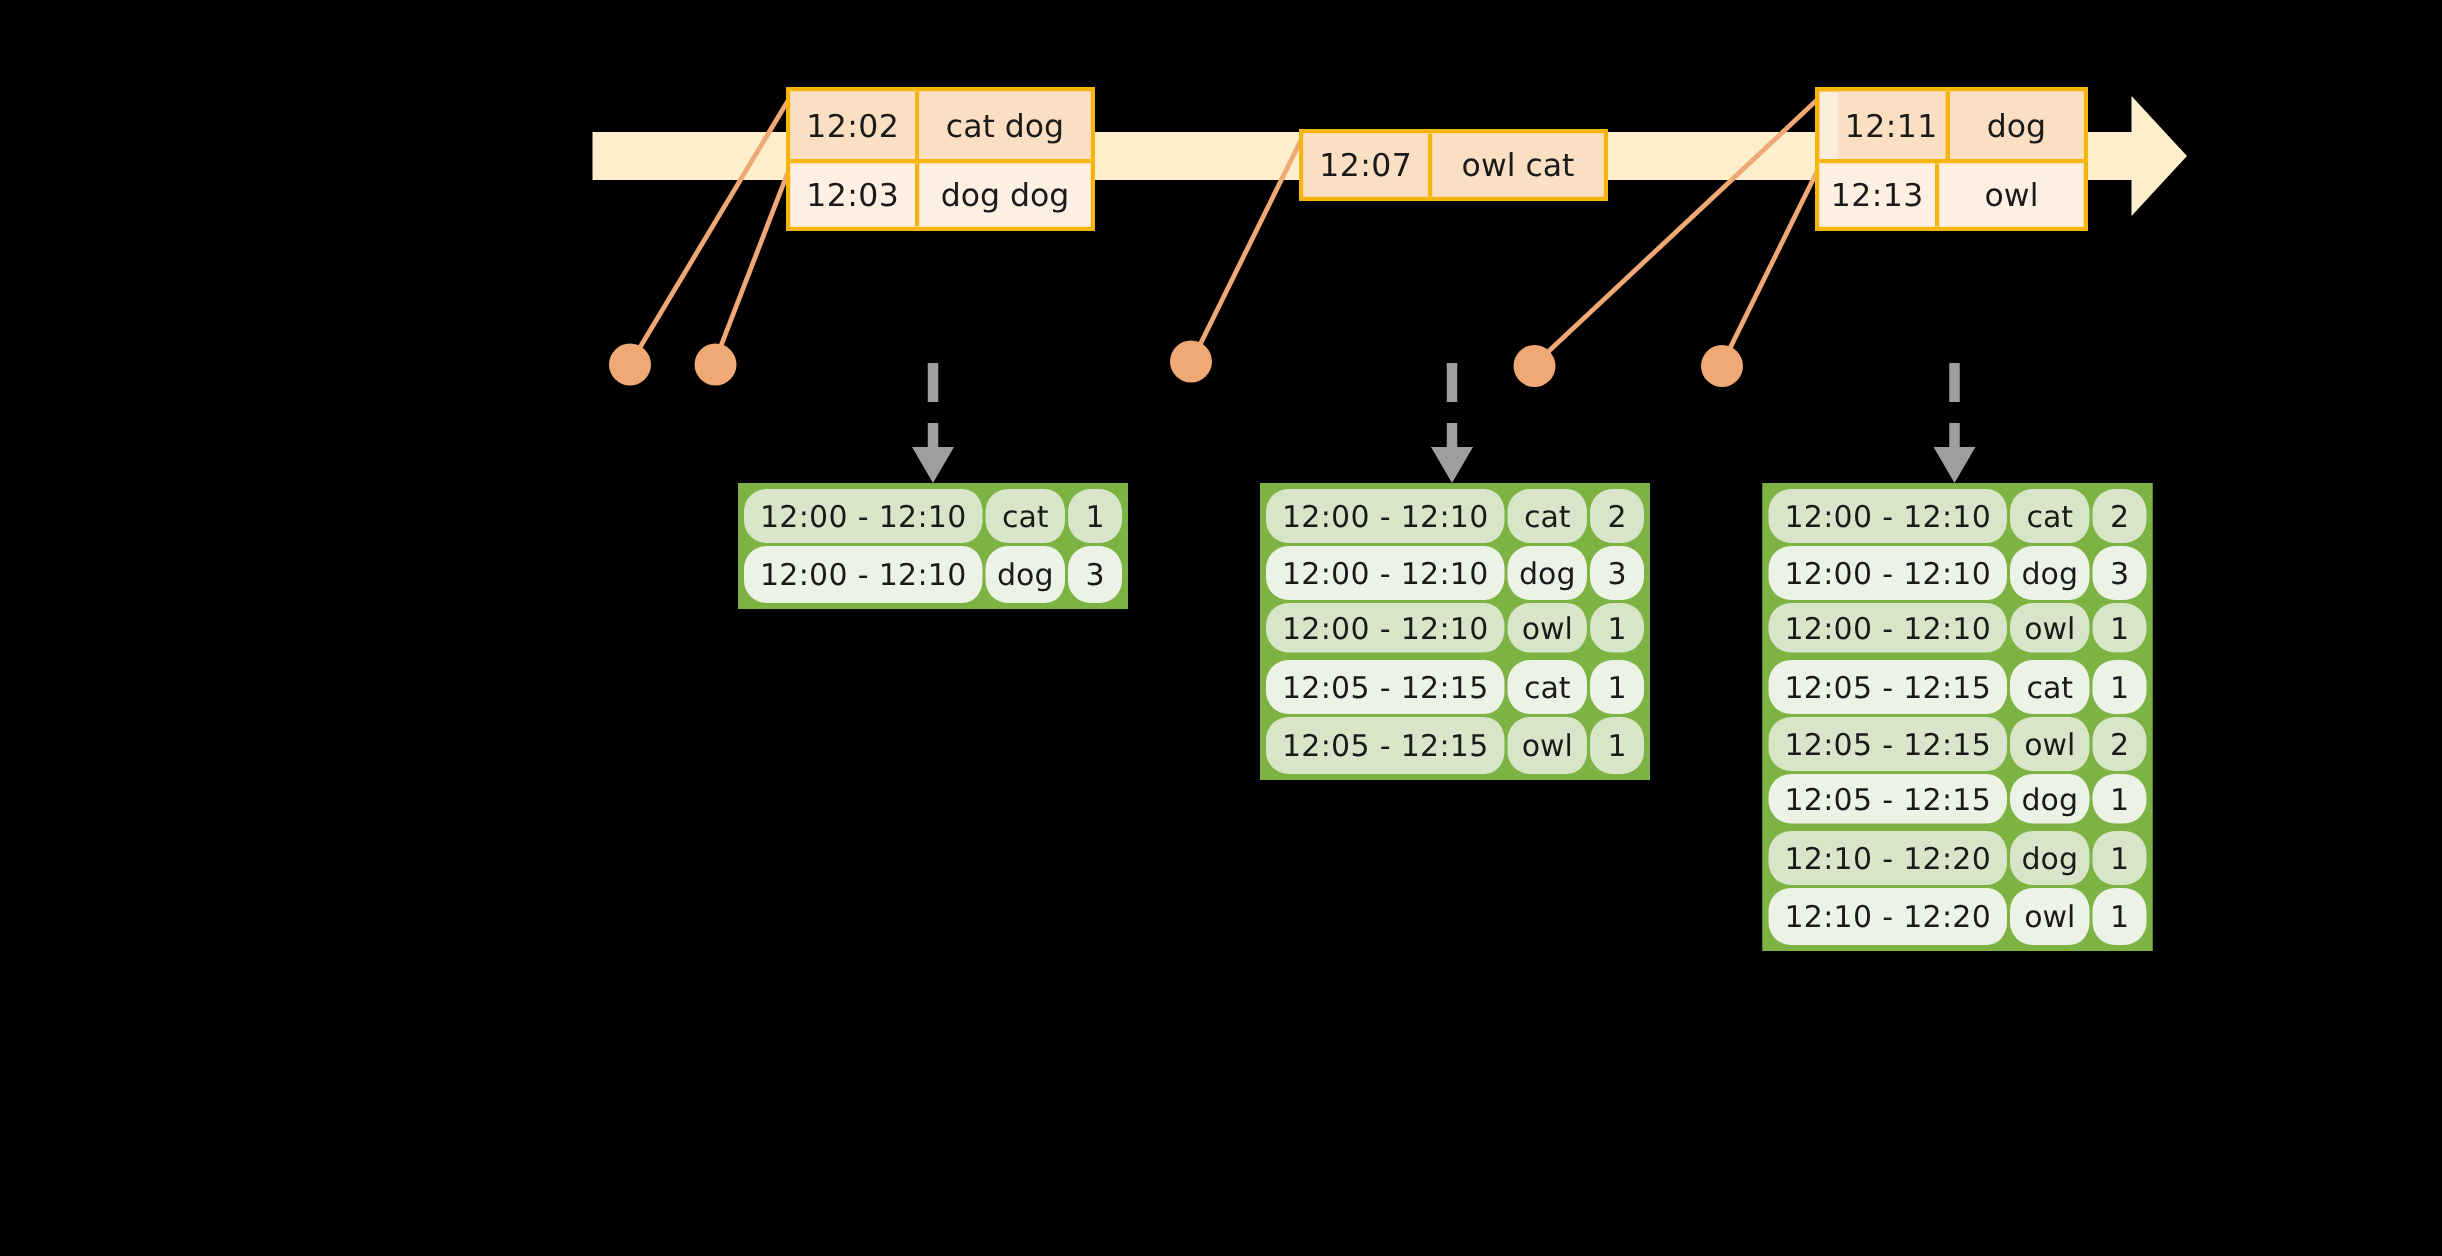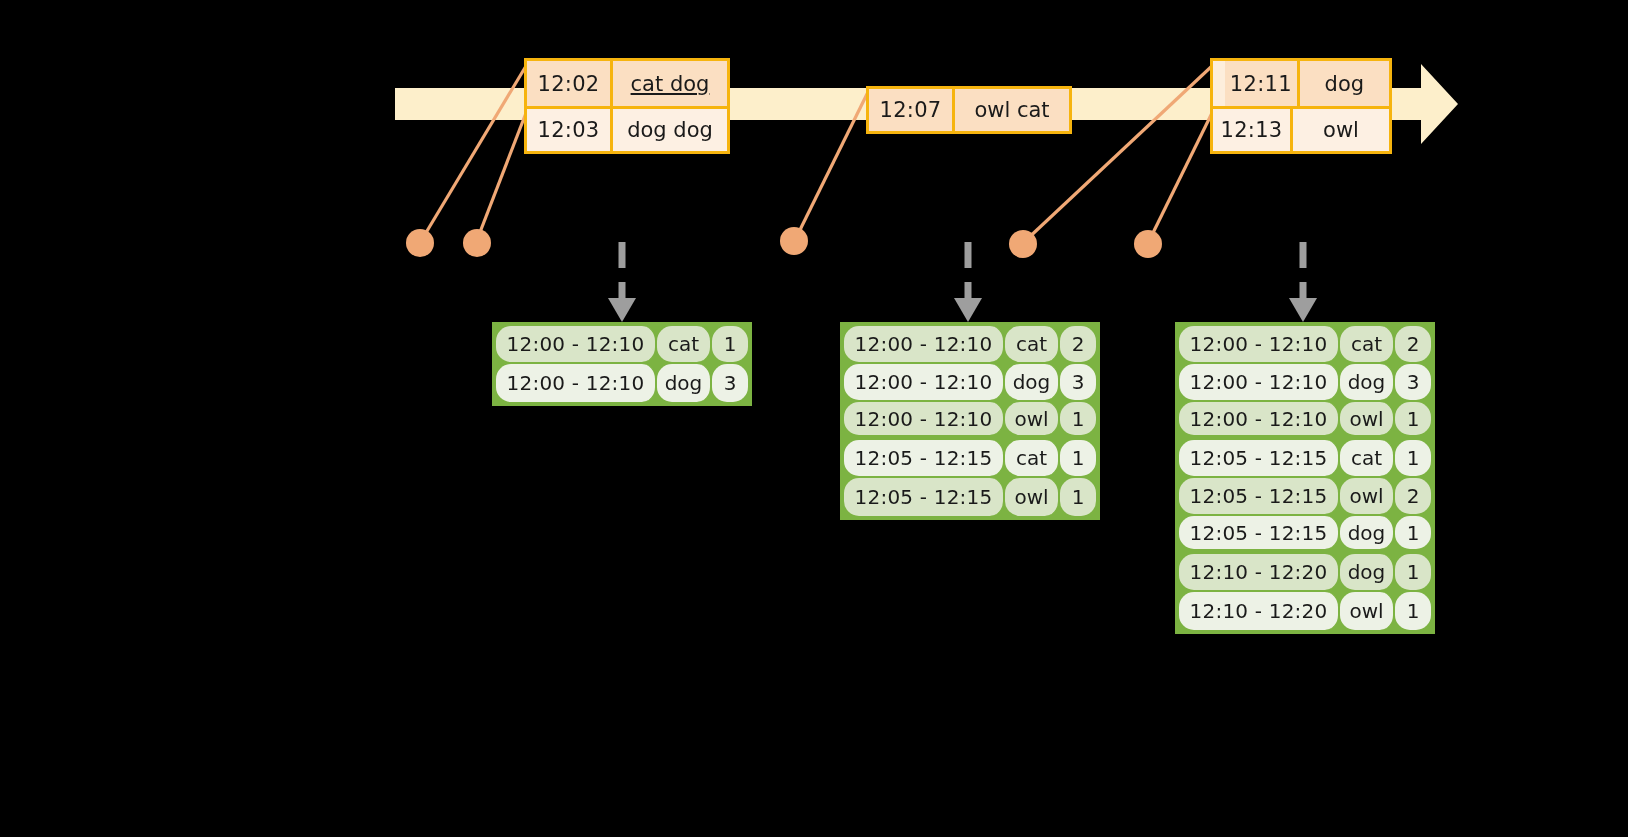--- a/index.html
+++ b/index.html
@@ -128,21 +128,21 @@
       <g>
         <line x1="1303" y1="242" x2="1303" y2="300" stroke="#9E9E9E" stroke-width="7" stroke-dasharray="26,14"></line>
         <polygon points="1289,298 1317,298 1303,322" fill="#9E9E9E"></polygon>
       </g>
     </g>
   </svg>
 
   <div class="event-box" style="left:524px; top:58px; width:206px; height:96px;">
     <div class="event-row shade" style="height:45px;">
       <div class="cell-time" style="width:86px;">12:02</div>
-      <div class="cell-words" style="width:114px;text-decoration:underline;">cat dog</div>
+      <div class="cell-words" style="width:114px;">cat dog</div>
     </div>
     <div class="event-row plain" style="height:45px;">
       <div class="cell-time" style="width:86px;">12:03</div>
       <div class="cell-words" style="width:114px;">dog dog</div>
     </div>
   </div>
 
   <div class="event-box" style="left:866px; top:86px; width:206px; height:48px;text-align:center;">
     <div class="event-row shade" style="height:42px;">
       <div class="cell-time" style="width:86px;">12:07</div>

